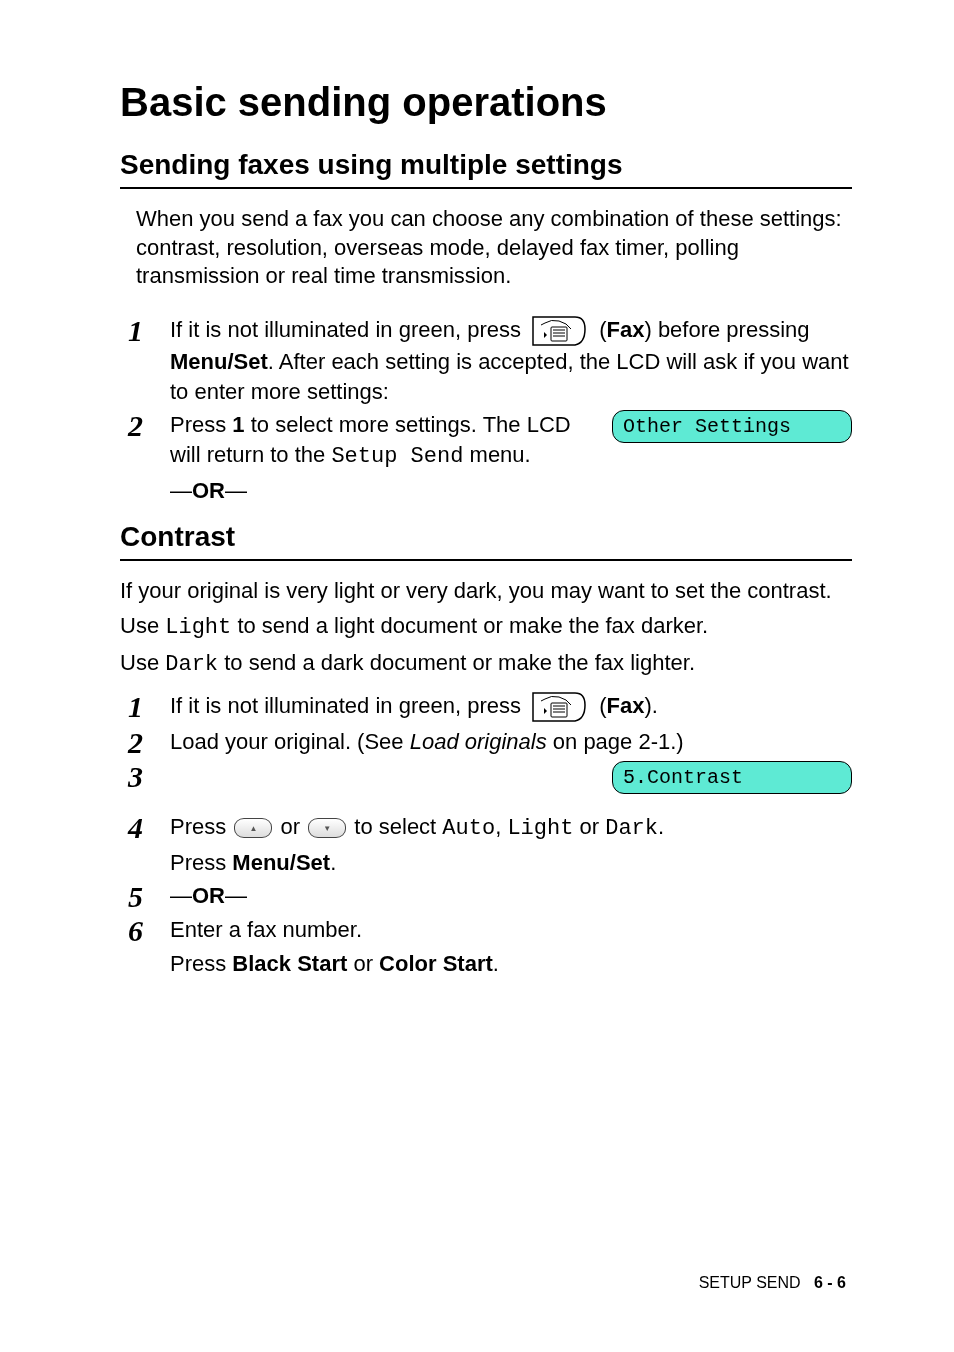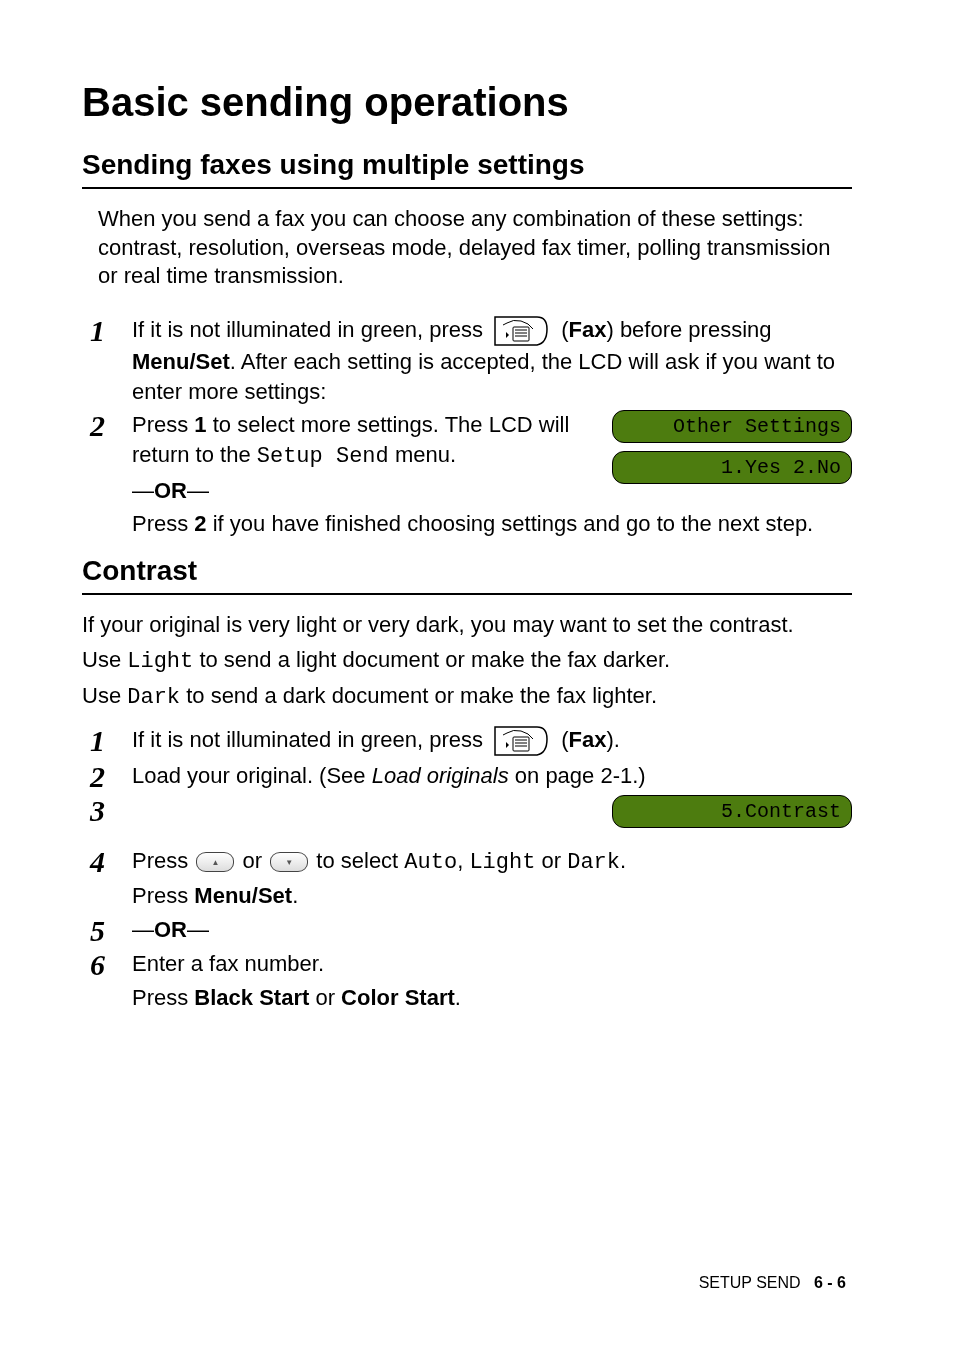--- a/index.html
+++ b/index.html
@@ -6,21 +6,21 @@
     margin: 0;
     padding: 0;
     background: #fff;
     font-family: Arial, Helvetica, sans-serif;
     color: #000;
   }
   .page {
     width: 954px;
     min-height: 1352px;
     box-sizing: border-box;
-    padding: 80px 102px 60px 82px;
+    padding: 80px 102px 60px 120px;
     position: relative;
   }
   .h1 {
     font-size: 40px;
     font-weight: bold;
     margin: 0 0 24px 0;
   }
   .h2 {
     font-size: 28px;
     font-weight: bold;
@@ -74,23 +74,22 @@
     margin-left: 12px;
     margin-bottom: 6px;
   }
   .lcd-box {
     border: 1.5px solid #000;
     border-radius: 12px;
     padding: 2px 10px 2px 10px;
     font-family: "Courier New", Courier, monospace;
     font-size: 20px;
     margin-bottom: 8px;
-    background: #4d7c0f;
+    background: #5eead4;
     white-space: nowrap;
-    text-align: right;
   }
   .clear { clear: both; }
   .fax-icon {
     display: inline-block;
     vertical-align: middle;
     width: 58px;
     height: 32px;
     position: relative;
     margin: 0 4px;
   }
@@ -163,30 +162,26 @@
           </span>
           (<span class="bold">Fax</span><span>) before pressing </span><span class="bold">Menu/Set</span><span>. After each setting is accepted, the LCD will ask if you want to enter more settings:</span>
         </p>
       </div>
     </li>
 
     <li class="step">
       <span class="step-num">2</span>
       <div class="lcd-group">
         <div class="lcd-box">Other Settings</div>
-        <div class="lcd-box">1.Yes 2.No</div>
       </div>
       <div class="step-inner">
         <p>
           <span>Press </span><span class="bold">1</span><span> to select more settings. The LCD will return to the </span><span class="mono">Setup Send</span><span> menu.</span>
         </p>
         <p class="or-line">—<span class="bold">OR</span>—</p>
-        <p>
-          <span>Press </span><span class="bold">2</span><span> if you have finished choosing settings and go to the next step.</span>
-        </p>
       </div>
       <div class="clear"></div>
     </li>
   </ol>
 
   <h2 class="h2" style="margin-top:12px">Contrast</h2>
   <hr class="rule">
 
   <p class="para-tight">If your original is very light or very dark, you may want to set the contrast.</p>
   <p class="para-tight">

